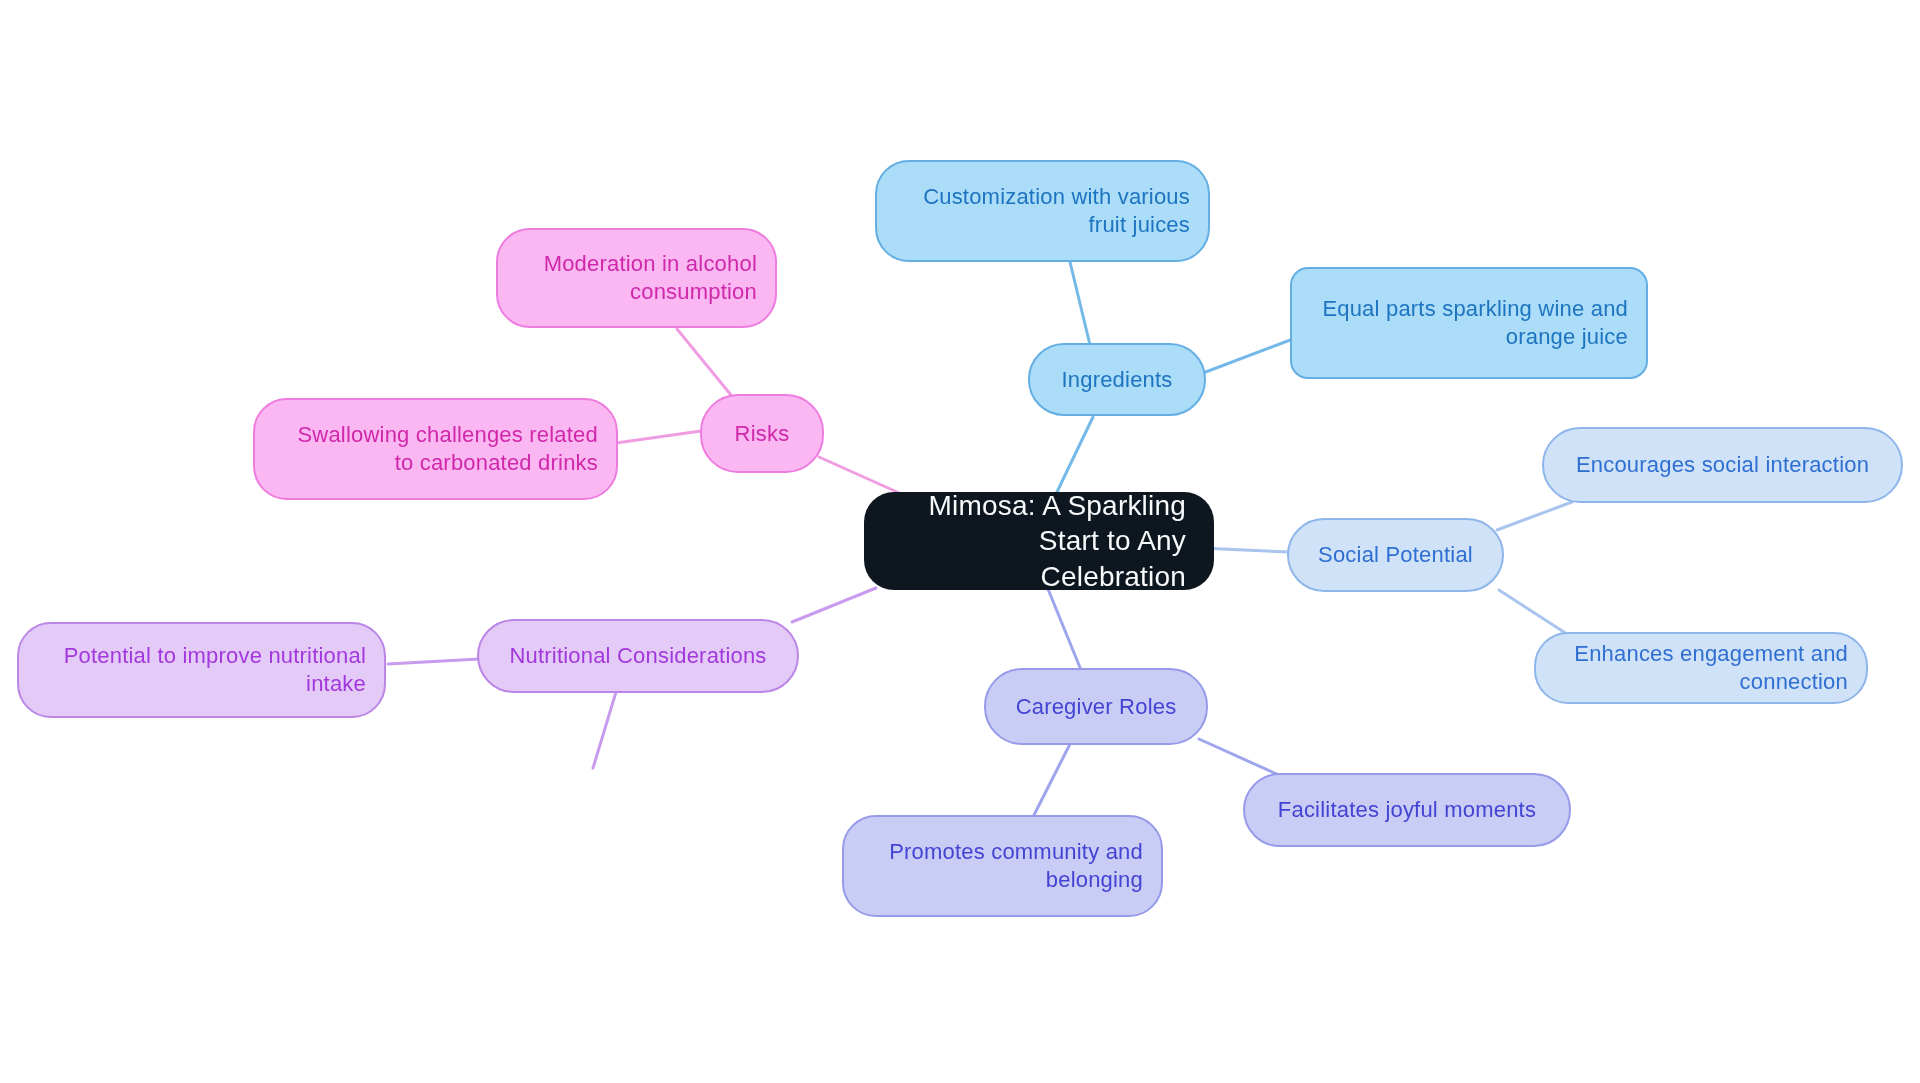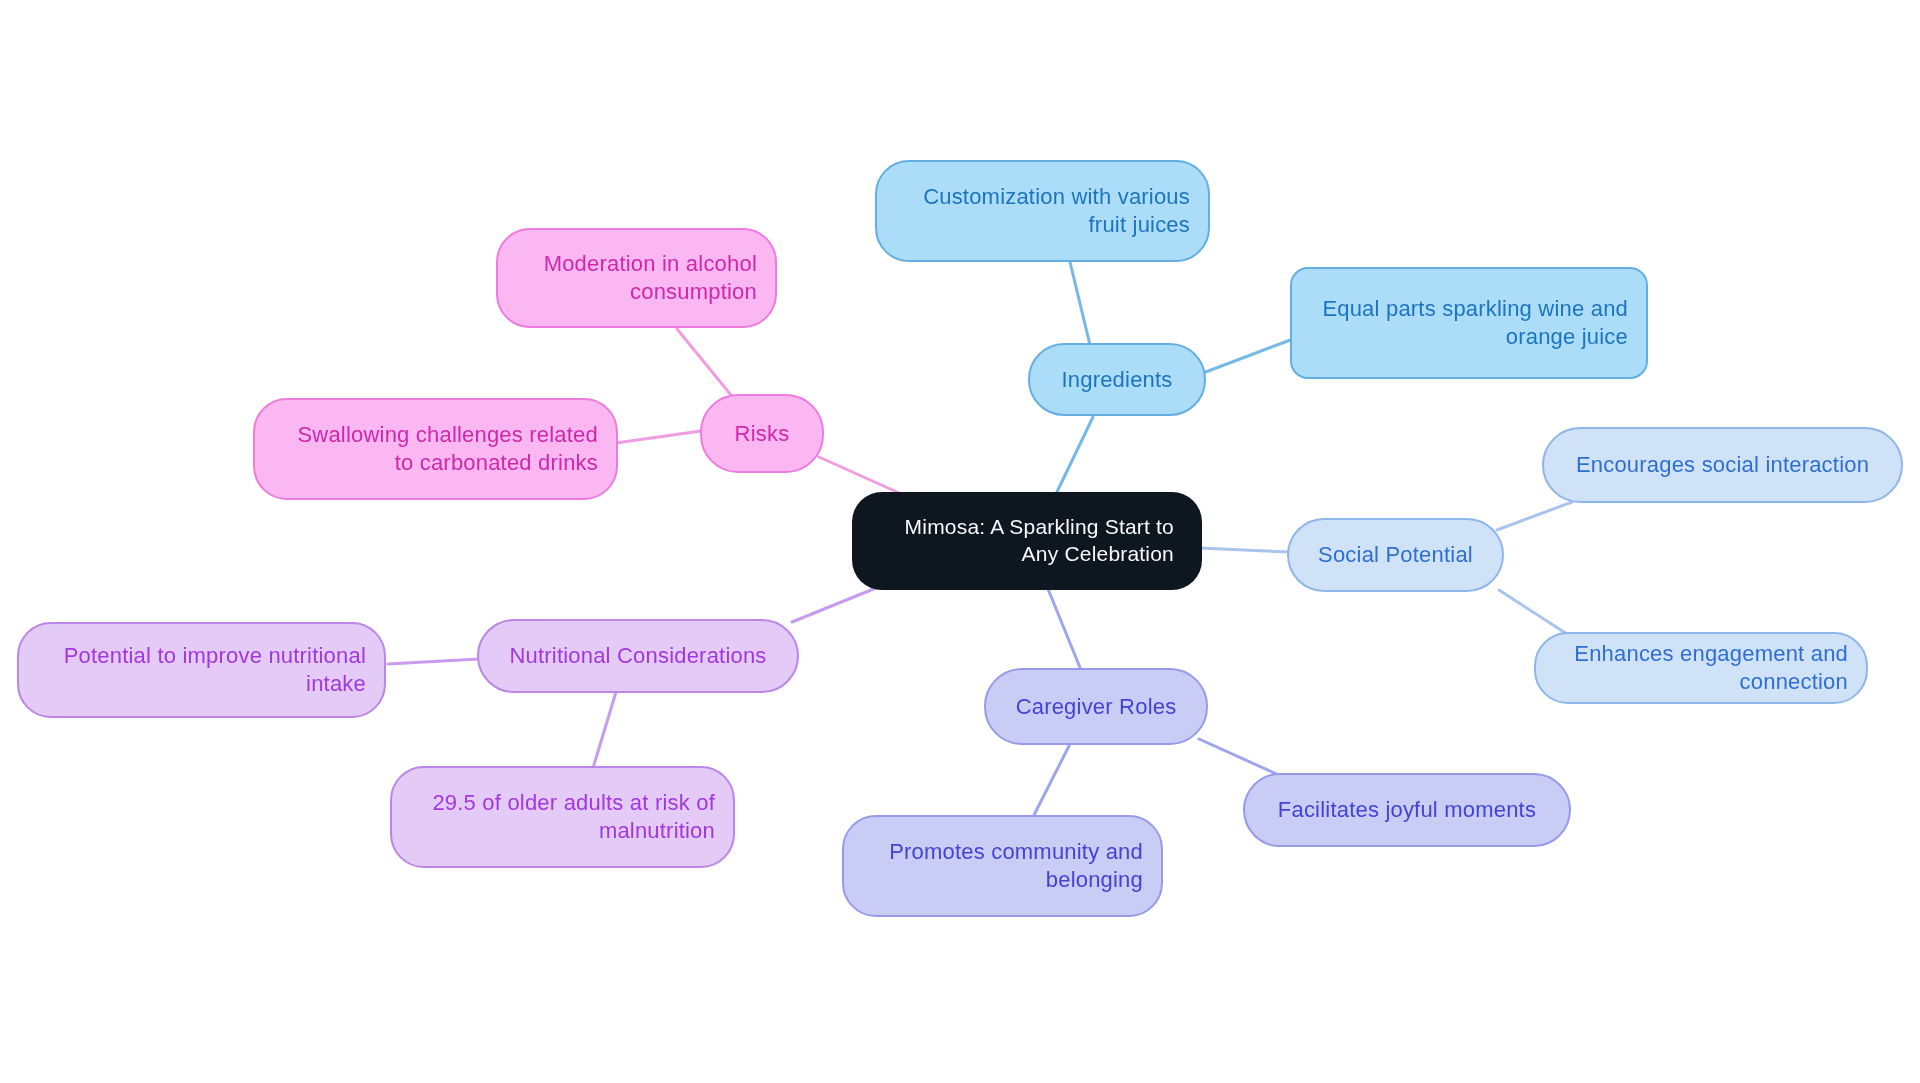--- a/index.html
+++ b/index.html
@@ -18,23 +18,24 @@
     box-sizing:border-box;
     padding:8px 18px;
     border:2px solid transparent;
     font-size:22px;
     line-height:1.27;
     letter-spacing:0.2px;
     cursor:default;
   }
   .node span{display:block;}
   .root{
-    font-size:21px;
+    font-size:28px;
     border:none;
     padding:10px 28px;
+    margin-left:12px;
   }
 </style>
 </head>
 <body>
 
 <div id="canvas">
 
   <svg id="edges" viewBox="0 0 1920 1083" xmlns="http://www.w3.org/2000/svg">
     <line x1="1056" y1="494" x2="1093" y2="417" stroke-width="3" stroke-linecap="round" stroke="#74b9e8"></line>
     <line x1="1070" y1="262" x2="1090" y2="345" stroke-width="3" stroke-linecap="round" stroke="#74b9e8"></line>
@@ -86,23 +87,20 @@
   <div class="node" style="left: 842px; top: 815px; width: 321px; height: 102px; border-radius: 34px; background: rgb(201, 205, 245); color: rgb(67, 67, 212); border-color: rgb(150, 154, 232);">
     <span>Promotes community and belonging</span>
   </div>
 
   <div class="node" style="left: 477px; top: 619px; width: 322px; height: 74px; border-radius: 37px; background: rgb(227, 202, 247); color: rgb(162, 56, 221); border-color: rgb(187, 134, 230);">
     <span>Nutritional Considerations</span>
   </div>
   <div class="node" style="left: 17px; top: 622px; width: 369px; height: 96px; border-radius: 34px; background: rgb(227, 202, 247); color: rgb(162, 56, 221); border-color: rgb(187, 134, 230);">
     <span>Potential to improve nutritional intake</span>
   </div>
-  <div class="node" style="left: 390px; top: 766px; width: 345px; height: 102px; border-radius: 34px; background: rgb(227, 202, 247); color: rgb(162, 56, 221); border-color: rgb(187, 134, 230);">
-    <span>29.5 of older adults at risk of malnutrition</span>
-  </div>
 
   <div class="node" style="left: 700px; top: 394px; width: 124px; height: 79px; border-radius: 38px; background: rgb(250, 183, 241); color: rgb(207, 40, 171); border-color: rgb(238, 124, 223);">
     <span>Risks</span>
   </div>
   <div class="node" style="left: 496px; top: 228px; width: 281px; height: 100px; border-radius: 34px; background: rgb(250, 183, 241); color: rgb(207, 40, 171); border-color: rgb(238, 124, 223);">
     <span>Moderation in alcohol consumption</span>
   </div>
   <div class="node" style="left: 253px; top: 398px; width: 365px; height: 102px; border-radius: 34px; background: rgb(250, 183, 241); color: rgb(207, 40, 171); border-color: rgb(238, 124, 223);">
     <span>Swallowing challenges related to carbonated drinks</span>
   </div>

